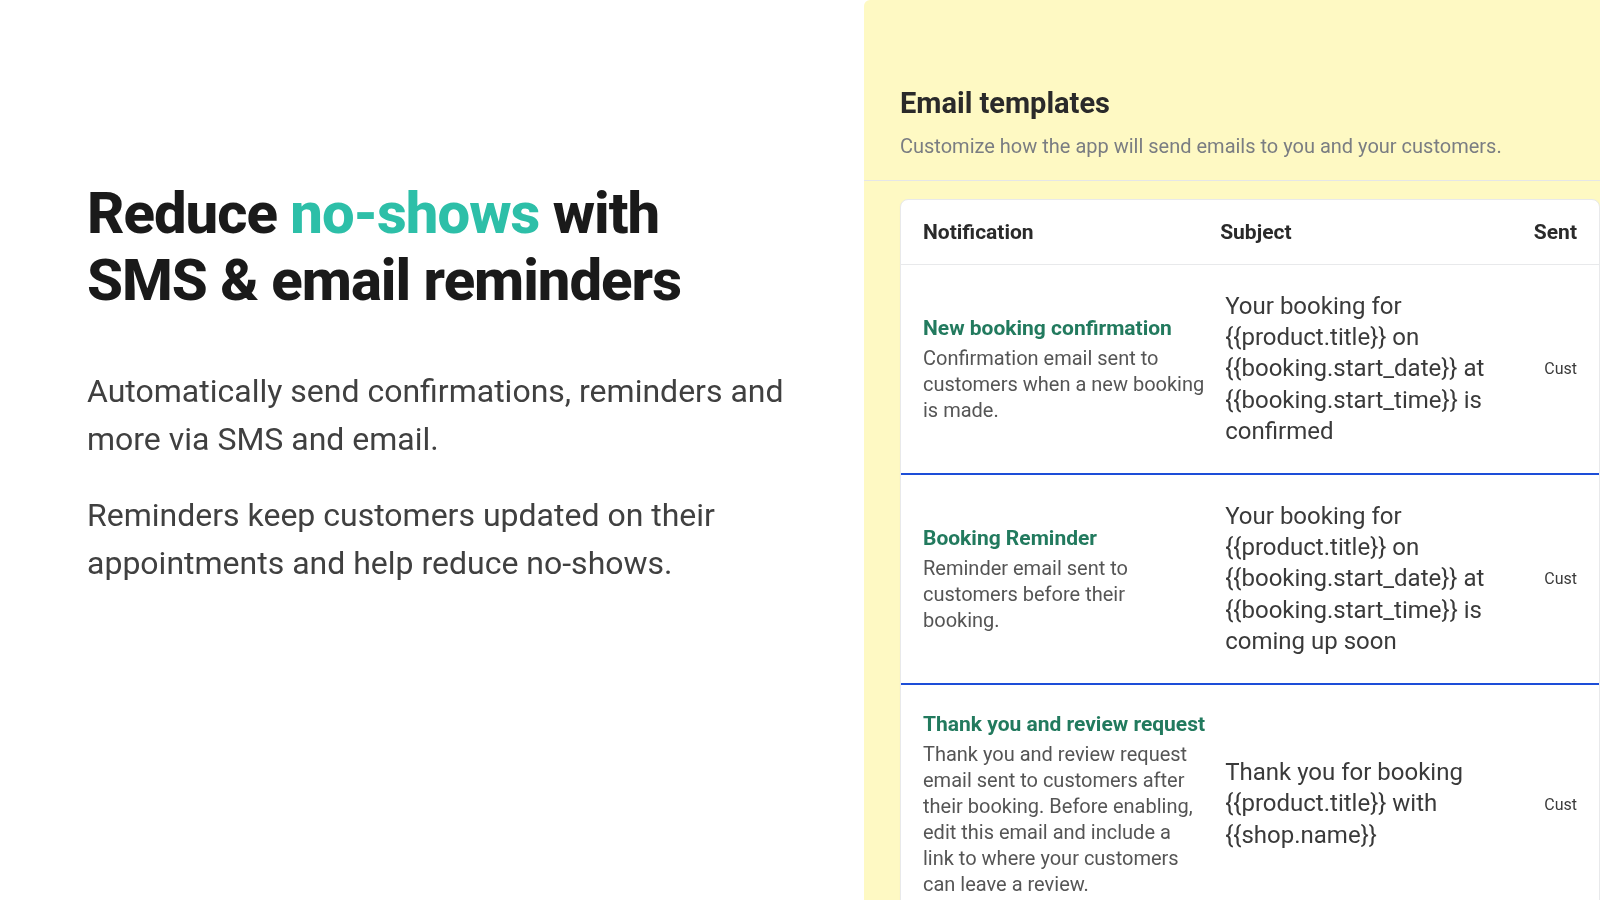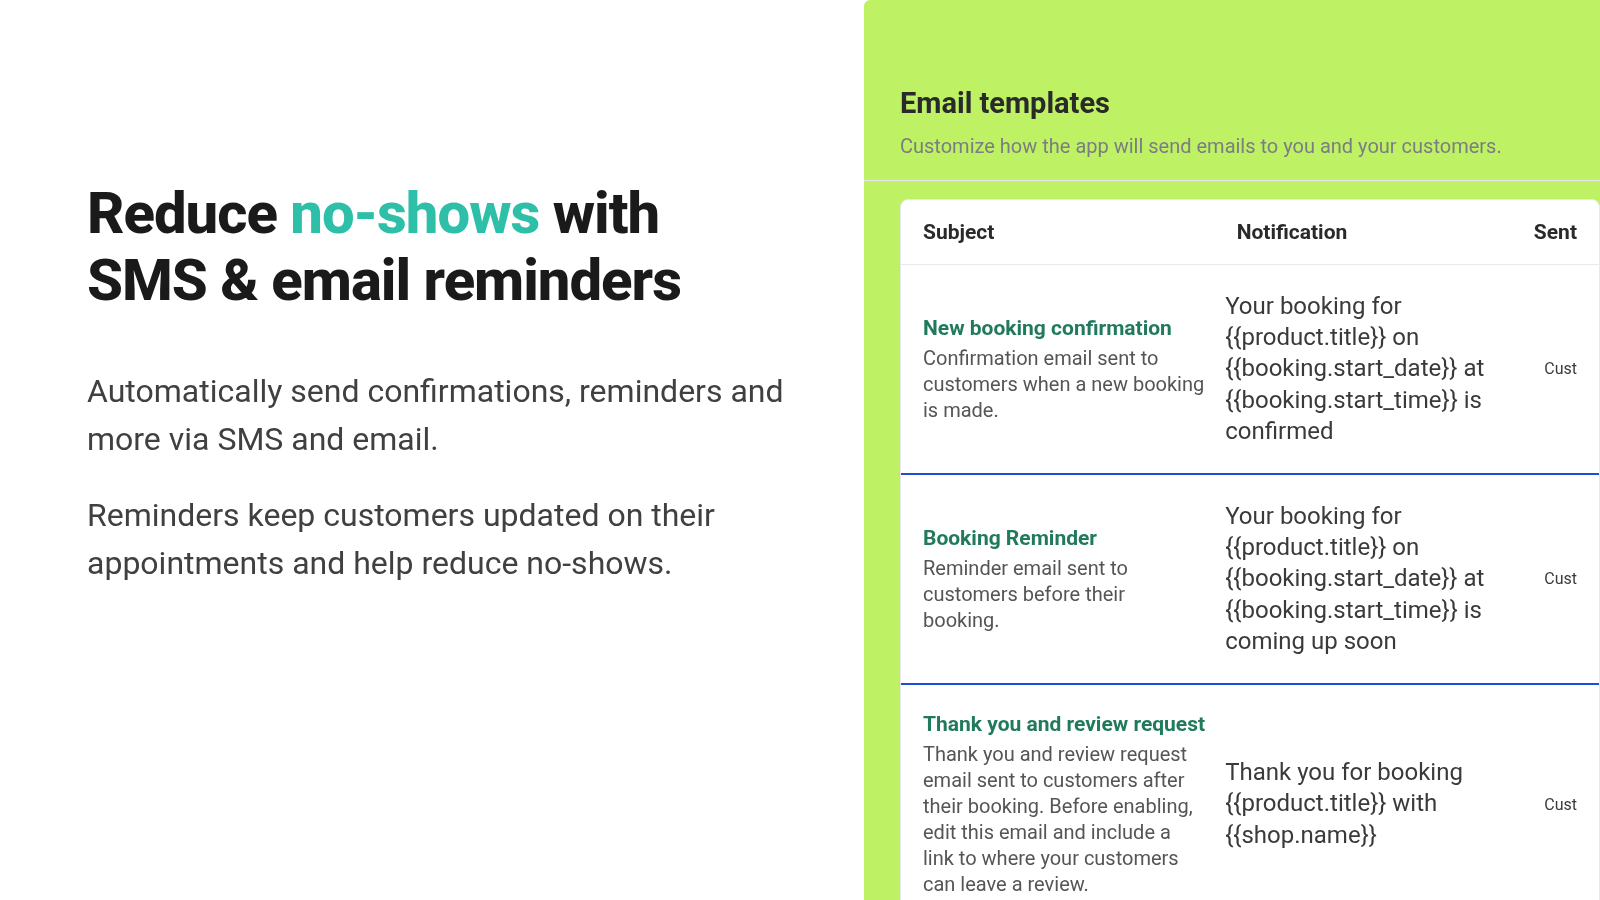--- a/index.html
+++ b/index.html
@@ -60,21 +60,21 @@
       color: #404040;
       font-weight: 400;
     }
     
     .body-text p + p {
       margin-top: 28px;
     }
     
     .right-pane {
       width: 46%;
-      background: #bef264;
+      background: #fef9c3;
       padding: 86px 0 0 0;
       position: relative;
       border-top-left-radius: 6px;
     }
     
     .panel-header {
       padding: 0 36px 22px 36px;
       border-bottom: 1px solid #e5e6e8;
     }
     
@@ -186,22 +186,22 @@
 
   <div class="right-pane">
     <div class="panel-header">
       <div class="panel-title">Email templates</div>
       <div class="panel-subtitle">Customize how the app will send emails to you and your customers.</div>
     </div>
 
     <div class="table-card">
 
       <div class="table-header-row">
+        <div class="th col-notification">Notification</div>
         <div class="th col-subject">Subject</div>
-        <div class="th col-notification">Notification</div>
         <div class="th col-sent">Sent</div>
       </div>
 
       <div class="table-row">
         <div class="col-notification">
           <div class="notif-name">New booking confirmation</div>
           <div class="notif-desc">Confirmation email sent to customers when a new booking is made.</div>
         </div>
         <div class="col-subject subject-text">Your booking for {{product.title}} on {{booking.start_date}} at {{booking.start_time}} is confirmed</div>
         <div class="col-sent sent-text">Cust</div>

